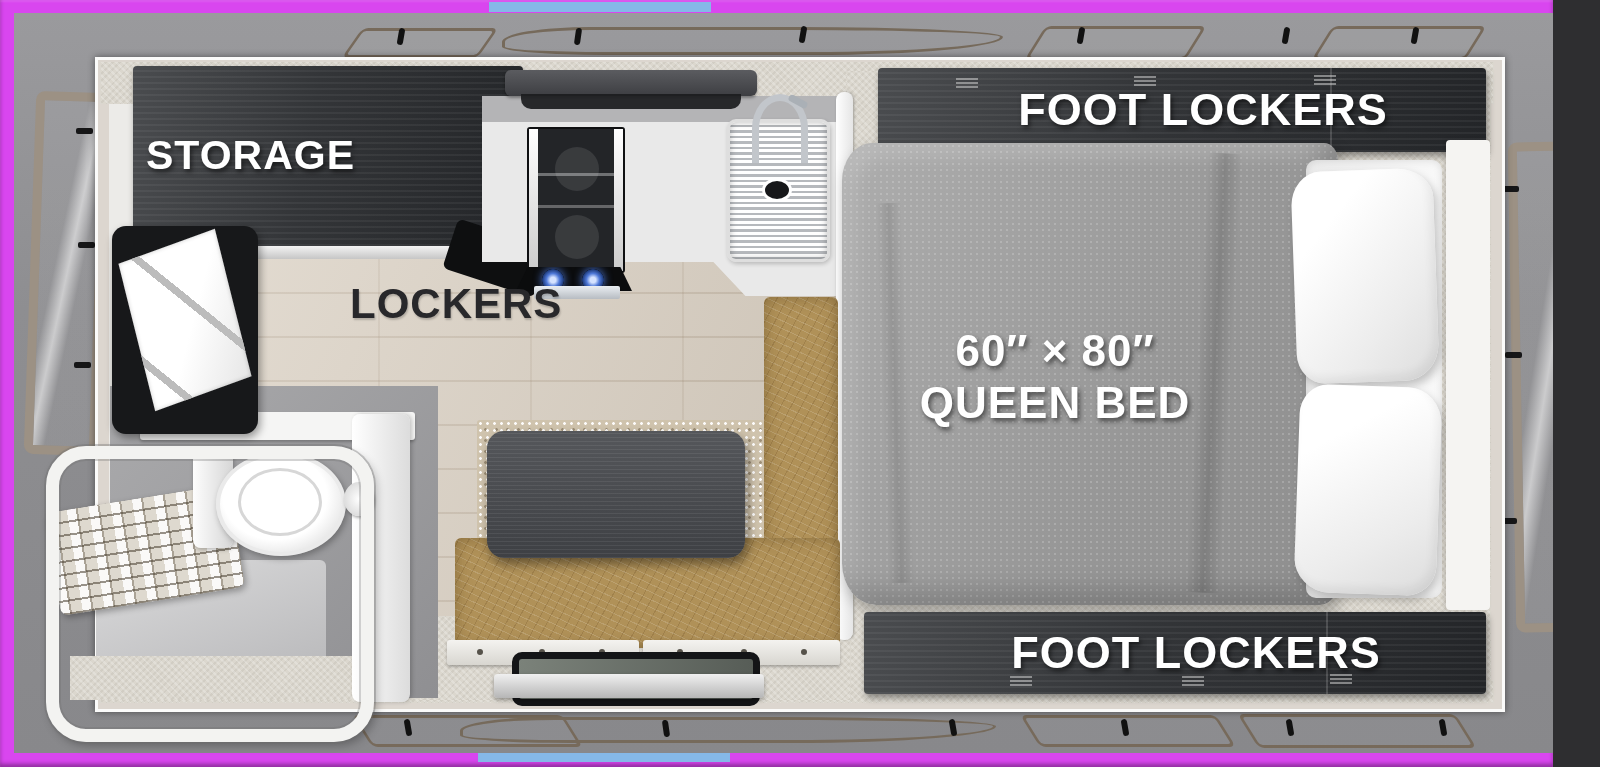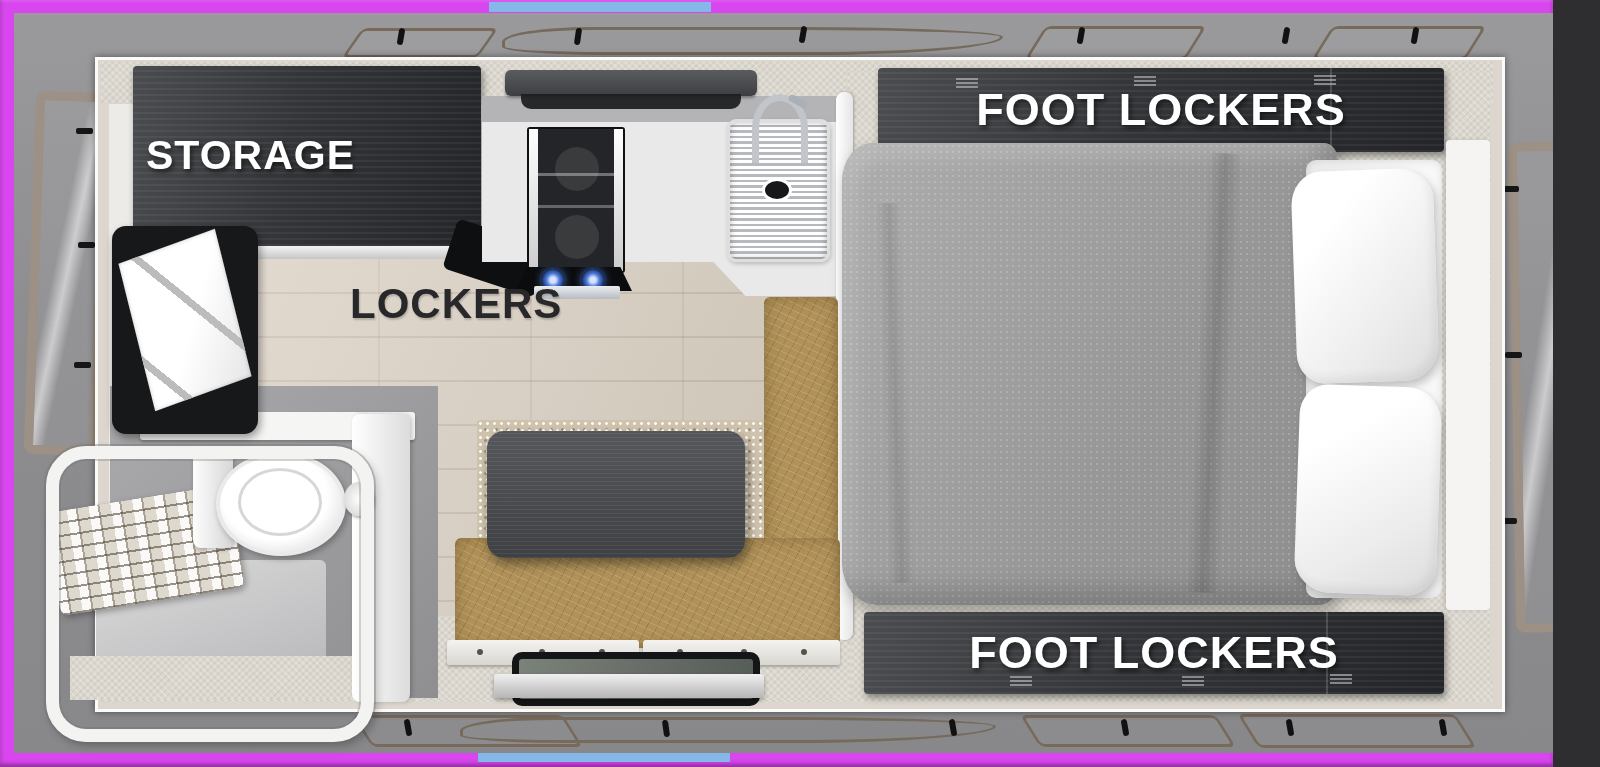--- a/index.html
+++ b/index.html
@@ -20,21 +20,21 @@
             box-shadow:inset 0 0 0 11px #dcd6cf, 0 0 7px rgba(0,0,0,.45);}
   .fabric{background-color:#dbd7ce;
           background-image:repeating-linear-gradient(45deg,rgba(255,255,255,.20) 0 2px,transparent 2px 5px),
                            repeating-linear-gradient(-45deg,rgba(125,120,108,.10) 0 2px,transparent 2px 5px);}
   .wood{background-color:#d8cec0;
         background-image:linear-gradient(115deg,rgba(255,255,255,.25),rgba(0,0,0,.06)),
         repeating-linear-gradient(0deg,rgba(140,118,92,.22) 0 2px,transparent 2px 44px),
         repeating-linear-gradient(90deg,rgba(140,118,92,.14) 0 2px,transparent 2px 152px);}
   .darkcab{background-image:repeating-linear-gradient(0deg,rgba(255,255,255,.05) 0 2px,transparent 2px 6px),
            linear-gradient(100deg,#4a4c4f 0%,#333538 45%,#232528 100%);
-           border-radius:4px;box-shadow:2px 4px 7px rgba(0,0,0,.40);}
+           border-radius:4px;box-shadow:2px 4px 7px rgba(0,0,0,.40);padding-left:42px;}
   .vent{width:22px;height:12px;opacity:.55;
         background:repeating-linear-gradient(0deg,#cfcfcf 0 2px,transparent 2px 4px);}
   .leather{background-color:#b09158;
            background-image:repeating-linear-gradient(25deg,rgba(255,255,255,.14) 0 1px,transparent 1px 7px),
                             repeating-linear-gradient(-62deg,rgba(88,58,20,.18) 0 1px,transparent 1px 9px);
            border-radius:6px;box-shadow:inset 0 0 16px rgba(60,40,10,.35);}
   .plate{background:linear-gradient(#f4f3f0,#d8d6d0);border-radius:3px;box-shadow:0 2px 3px rgba(0,0,0,.25);}
   .dot{width:6px;height:6px;border-radius:50%;background:#56524a;}
   .label{color:#fff;font-weight:bold;letter-spacing:1px;text-shadow:2px 3px 5px rgba(0,0,0,.55);white-space:nowrap;}
   .cablabel{display:flex;align-items:center;justify-content:center;}
@@ -208,20 +208,22 @@
   <div class="abs" style="left:1294px;top:170px;width:142px;height:212px;transform:rotate(-2deg);
               border-radius:30px 36px 34px 28px / 34px 30px 36px 30px;
               background:linear-gradient(130deg,#ffffff 25%,#ececec 70%,#dddddd);
               box-shadow:3px 5px 9px rgba(0,0,0,.22), inset -4px -6px 10px rgba(0,0,0,.06);"></div>
   <div class="abs" style="left:1297px;top:386px;width:142px;height:208px;transform:rotate(2deg);
               border-radius:28px 34px 30px 36px / 30px 36px 30px 34px;
               background:linear-gradient(150deg,#ffffff 25%,#ececec 70%,#dcdcdc);
               box-shadow:3px 5px 9px rgba(0,0,0,.22), inset -4px -6px 10px rgba(0,0,0,.06);"></div>
 
   <div class="abs" style="left:850px;top:325px;width:410px;text-align:center;">
+    <div class="label" style="font-size:44px;line-height:52px;">60″ × 80″</div>
+    <div class="label" style="font-size:44px;line-height:52px;">QUEEN BED</div>
   </div>
 
   <div class="abs darkcab cablabel" style="left:864px;top:612px;width:580px;height:82px;">
     <div class="abs" style="left:462px;top:0;width:2px;height:100%;background:rgba(255,255,255,.16);"></div>
     <div class="abs vent" style="left:146px;top:62px;"></div>
     <div class="abs vent" style="left:318px;top:62px;"></div>
     <div class="abs vent" style="left:466px;top:60px;"></div>
     <span class="label" style="font-size:45px;">FOOT LOCKERS</span>
   </div>
 

